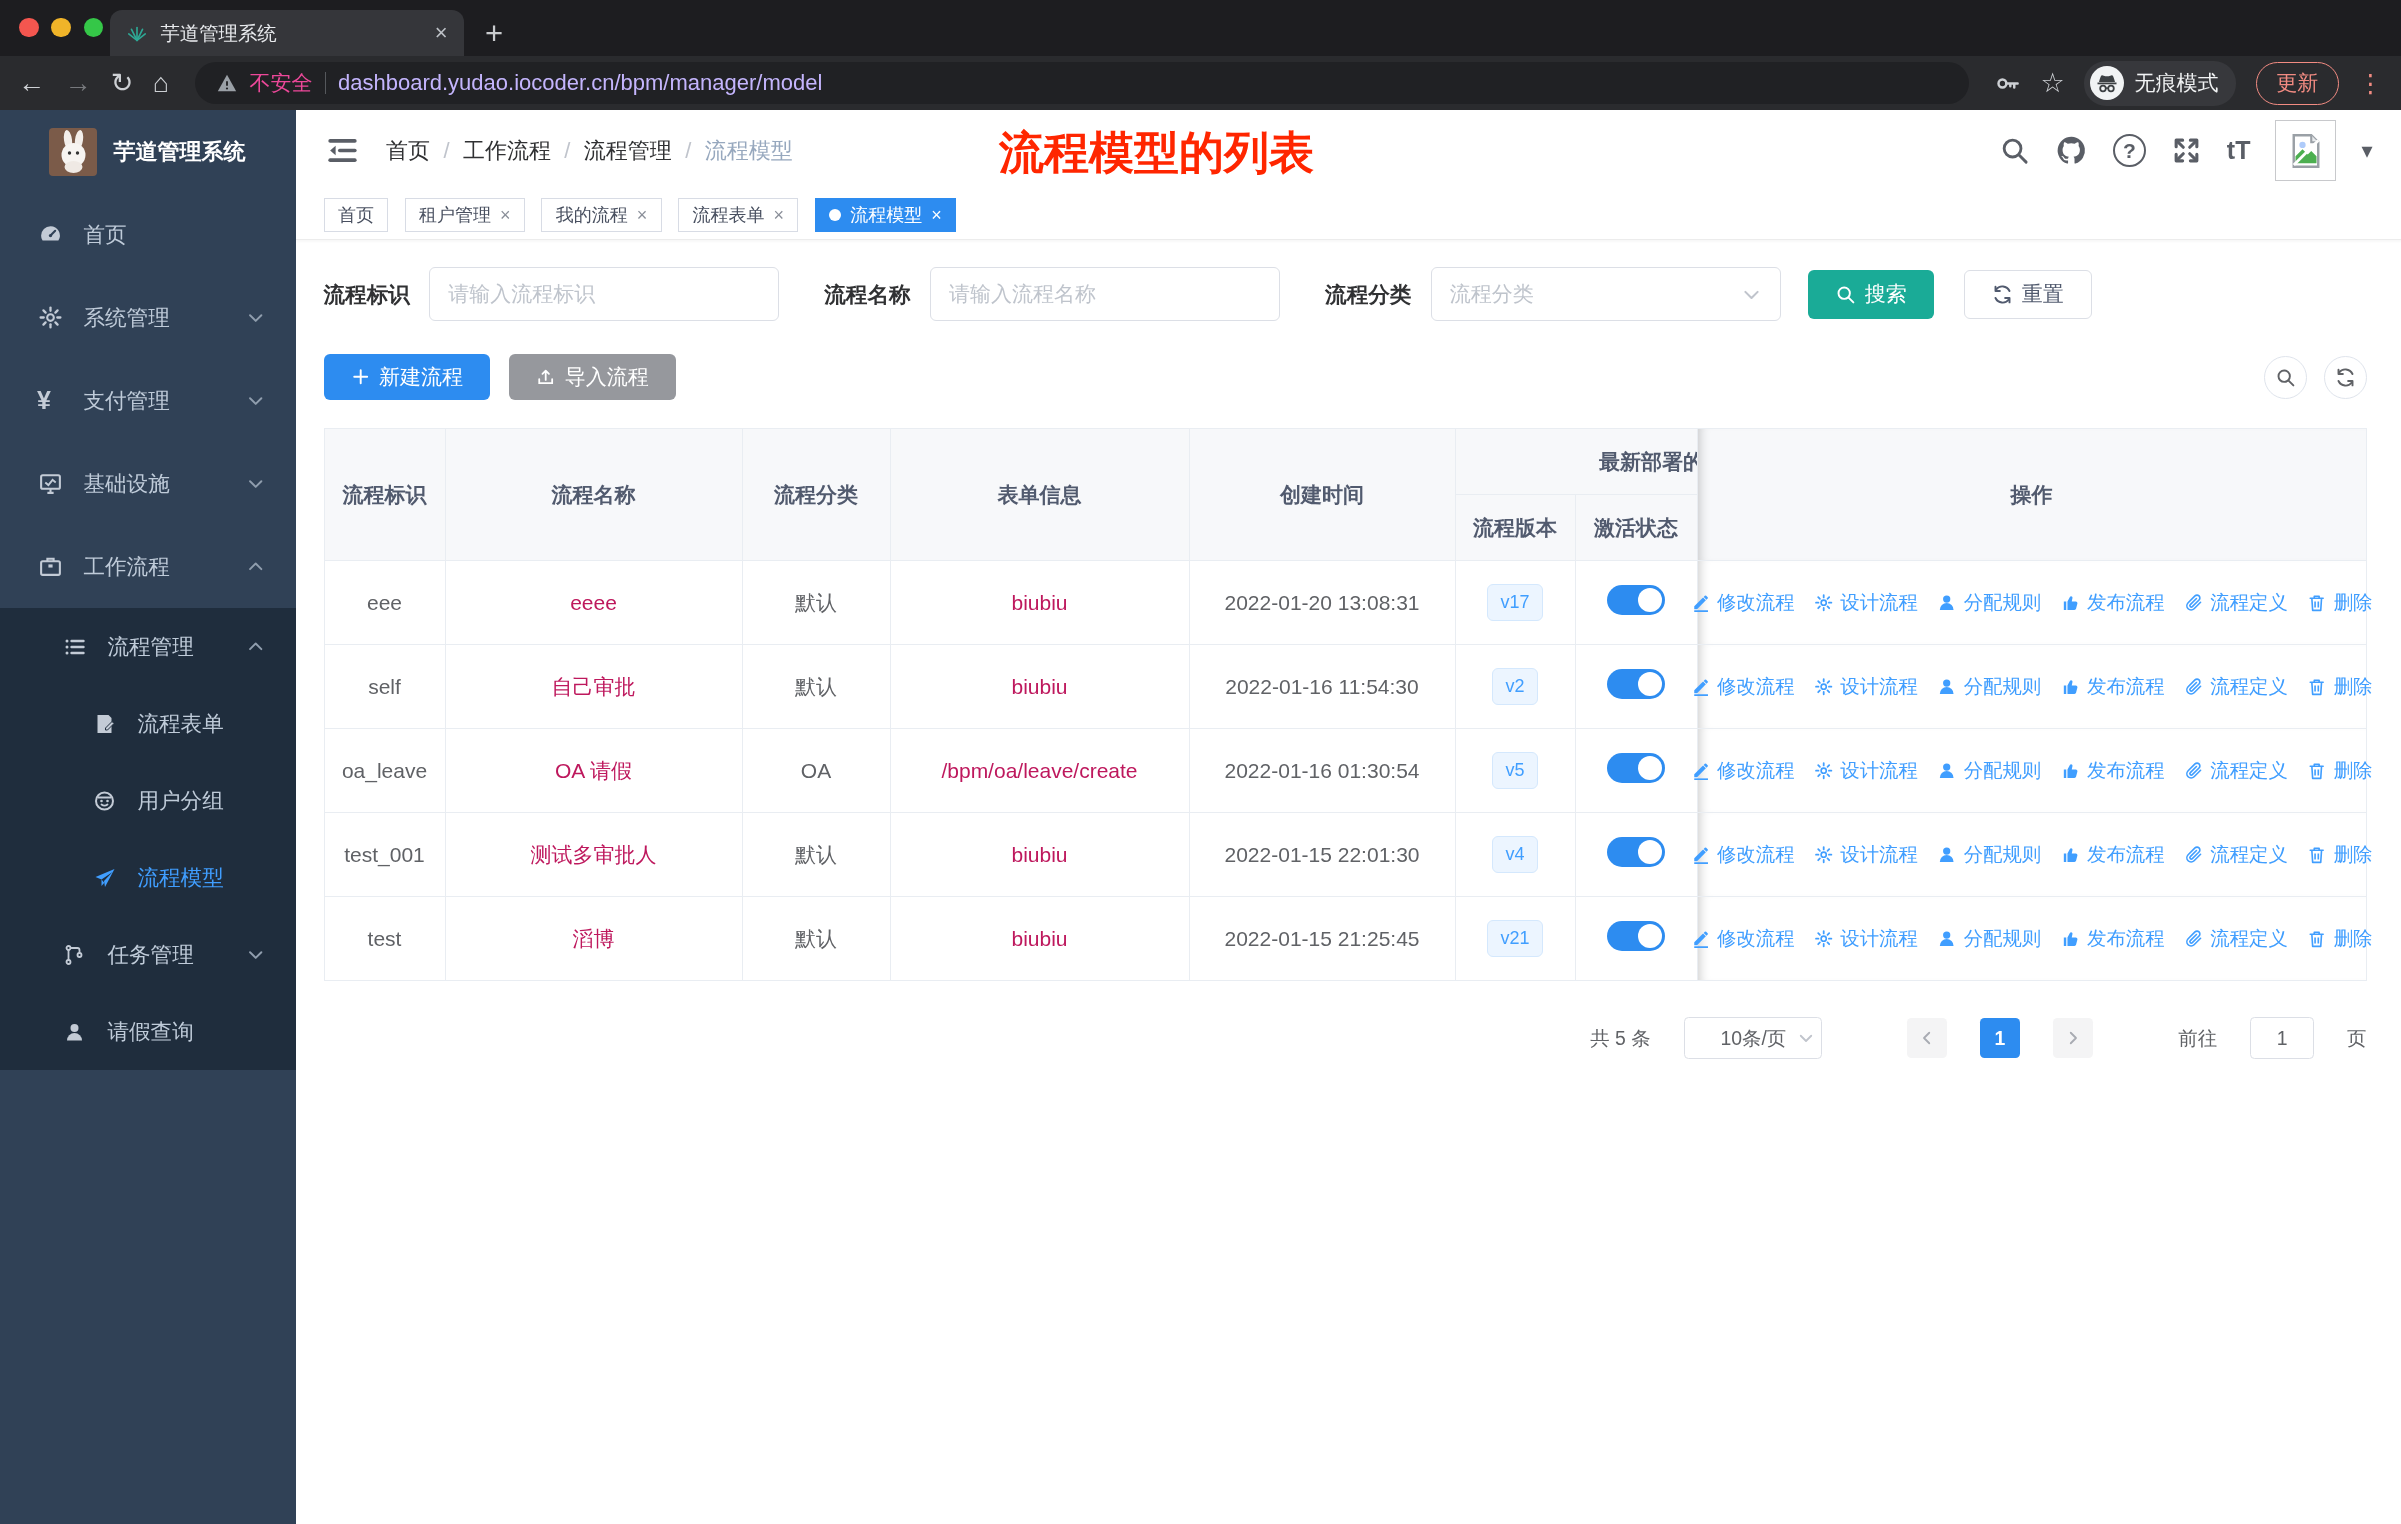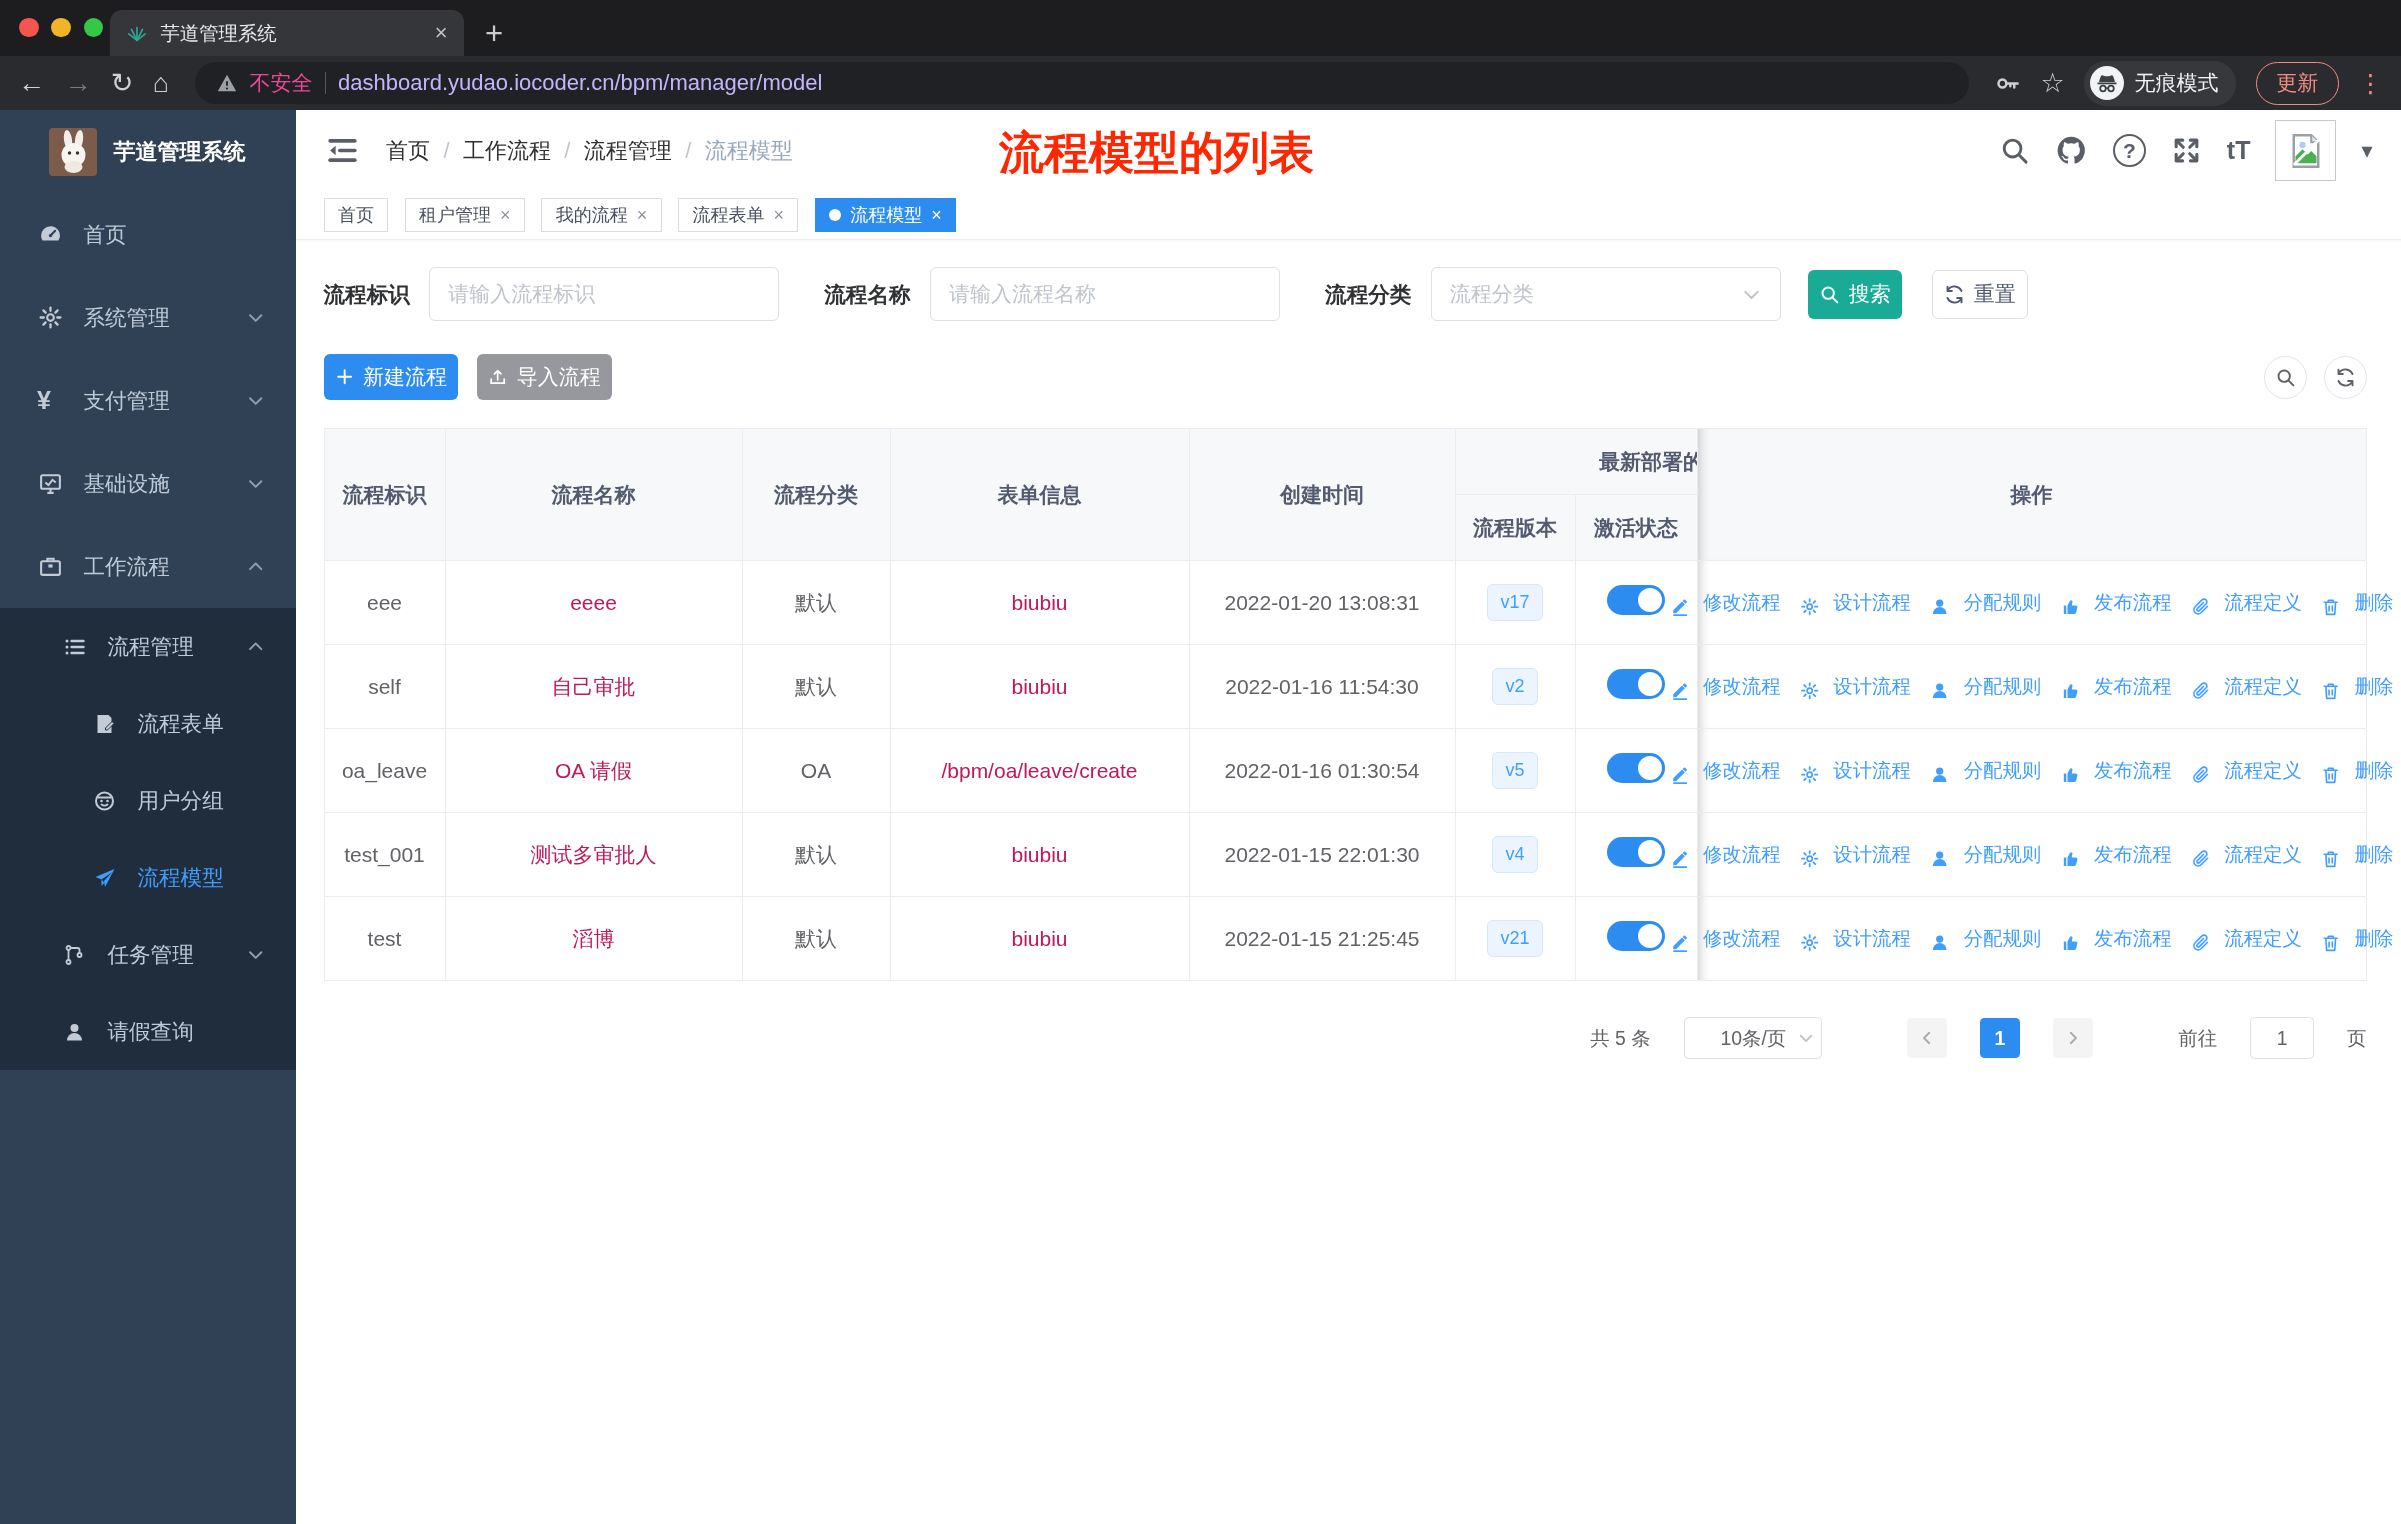--- a/index.html
+++ b/index.html
@@ -80,21 +80,21 @@
   .filter-row { display:flex; align-items:center; margin-bottom:33px; }
   .f-label { font-size:21.6px; font-weight:bold; color:#303133; margin-right:19.4px; white-space:nowrap; }
   .f-input { width:350px; height:54px; border:1.5px solid #dcdfe6; border-radius:6px; font-size:21px;
              padding:0 18px; color:#606266; background:#fff; font-family:inherit; }
   .f-input::placeholder { color:#bfc4cc; }
   .f-group { display:flex; align-items:center; margin-right:45px; }
   .f-select { width:350px; height:54px; border:1.5px solid #dcdfe6; border-radius:6px; display:flex; align-items:center;
               padding:0 18px; color:#bfc4cc; font-size:21px; background:#fff; }
   .f-select .chev { margin-left:auto; color:#c0c4cc; }
   .btn { height:49px; border-radius:6px; font-size:21px; display:inline-flex; align-items:center; gap:9px;
-         padding:0 11px; border:none; cursor:pointer; font-family:inherit; }
+         padding:0 27px; border:none; cursor:pointer; font-family:inherit; }
   .btn-search { background:#1aab97; color:#fff; }
   .btn-reset { background:#fff; color:#515a6e; border:1.5px solid #dcdfe6; margin-left:30px; }
 
   .toolbar-row { display:flex; align-items:center; margin-bottom:28px; }
   .btn-create { background:#2d8cf0; color:#fff; height:46px; }
   .btn-import { background:#96989d; color:#fff; height:46px; margin-left:19.4px; }
   .tool-circles { margin-left:auto; display:flex; gap:16.4px; }
   .circle-btn { width:43px; height:43px; border-radius:50%; border:1.5px solid #dfe4ec; background:#fff;
                 display:flex; align-items:center; justify-content:center; color:#606266; cursor:pointer; }
 
@@ -106,21 +106,21 @@
   .link { color:#be185d; text-decoration:none; cursor:pointer; }
   .group-th { position:relative; overflow:hidden; }
   .group-th .gtxt { position:absolute; left:0; top:50%; transform:translateY(-50%); width:476px;
                     text-align:center; white-space:nowrap; }
   .op-col { box-shadow:inset 10.4px 0 10.4px -9px rgba(0,0,0,.22); }
   .badge { display:inline-block; background:#ecf5ff; border:1.5px solid #d4e8fd; border-radius:6px;
            color:#409eff; font-size:18px; padding:6.7px 12px; }
   .toggle { display:inline-block; width:58px; height:30px; border-radius:15px; background:#2d8cf0; position:relative; cursor:pointer; }
   .toggle::after { content:""; position:absolute; right:3px; top:3px; width:24px; height:24px; border-radius:50%; background:#fff; }
   .op-cell .wrap { display:flex; justify-content:center; align-items:center; gap:19.4px; flex-wrap:nowrap; }
-  .action { display:inline-flex; align-items:flex-end; gap:14px; color:#409eff; font-size:19.4px; text-decoration:none;
+  .action { display:inline-flex; align-items:center; gap:7px; color:#409eff; font-size:19.4px; text-decoration:none;
             white-space:nowrap; cursor:pointer; }
 
   
   .pager { width:2043px; display:flex; align-items:center; justify-content:flex-end; gap:33px; margin-top:36px;
            font-size:19.4px; color:#606266; }
   .psel { width:138px; height:42px; border:1.5px solid #dcdfe6; border-radius:4.5px; display:flex; align-items:center;
           justify-content:center; gap:10.4px; color:#606266;padding-left:30px; }
   .pbtn { width:40px; height:40px; background:#f4f4f5; border-radius:4.5px; display:flex; align-items:center;
           justify-content:center; color:#a8abb2; }
   .pcur { width:40px; height:40px; background:#2d8cf0; border-radius:4.5px; color:#fff; display:flex;

